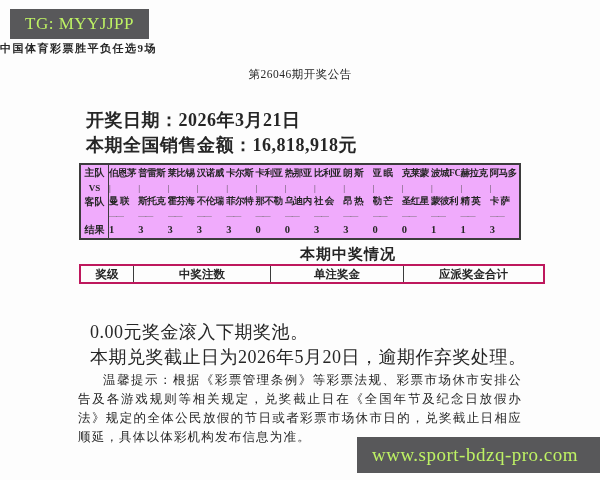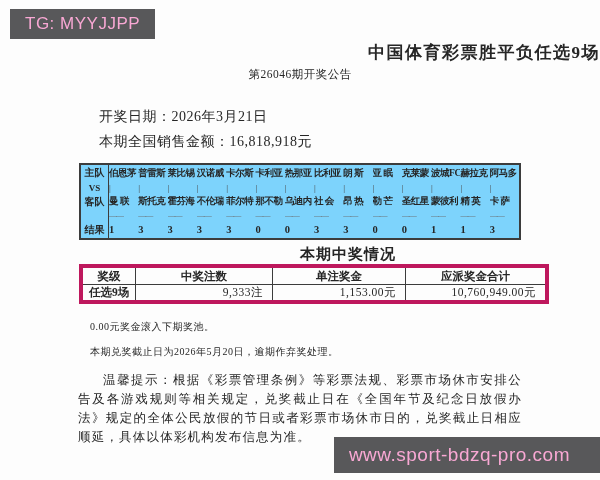--- a/index.html
+++ b/index.html
@@ -2,35 +2,35 @@
 <html><head>
 <meta charset="utf-8">
 <style>
   html,body{margin:0;padding:0;}
   body{
     width:600px;height:480px;position:relative;overflow:hidden;
     background:#fdfdfd;color:#262626;
     font-family:"Liberation Serif","DejaVu Serif",serif;
   }
   .badge{
-    position:absolute;background:#58585a;color:#f9a8d4;
-    font-family:Liberation Sans, sans-serif;
+    position:absolute;background:#58585a;color:#bef264;
+    font-family:Liberation Serif, serif;
     white-space:nowrap;
   }
   .badge-top{left:10px;top:9px;height:30px;line-height:30px;padding:0 15px;font-size:17px;letter-spacing:0.5px;}
-  .badge-bottom{right:0;top:437px;height:36px;line-height:36px;padding:0 30px 0 15px;font-size:19px;letter-spacing:0.5px;}
-  .title{position:absolute;top:41px;left:0;width:100%;text-align:right;font-size:17px;font-weight:bold;letter-spacing:1.5px;}
+  .badge-bottom{right:0;top:437px;height:36px;line-height:36px;padding:0 22px 0 15px;font-size:19px;letter-spacing:0.5px;}
+  .title{position:absolute;top:41px;left:0;width:100%;text-align:left;font-size:11px;font-weight:bold;letter-spacing:1.5px;}
   .subtitle{position:absolute;top:67px;left:0;width:100%;text-align:center;font-size:11.5px;letter-spacing:0.5px;}
-  .info-line{position:absolute;left:99px;font-size:14px;font-weight:normal;letter-spacing:0.5px;}
+  .info-line{position:absolute;left:86px;font-size:18px;font-weight:bold;letter-spacing:0.5px;}
   .info-date{top:108px;}
   .info-sales{top:133px;}
   
   .match-table{
     position:absolute;left:79px;top:163px;width:442px;
-    border:2px solid #3c3c3c;display:flex;background:#7dd3fc;box-sizing:border-box;
+    border:2px solid #3c3c3c;display:flex;background:#f0abfc;box-sizing:border-box;
   }
   .mrows{display:grid;grid-template-rows:16px 13px 15px 12px 17px;align-items:center;}
   .mlabel{width:27px;border-right:1px solid #3c3c3c;text-align:center;font-size:10px;font-weight:bold;}
   .mlabel .vs-label{font-size:9px;font-family:"Liberation Serif",serif;}
   .mcols{flex:1;display:flex;}
   .mcol{flex:1;}
   .mcell{overflow:hidden;white-space:nowrap;}
   .mcell.home,.mcell.away{font-size:9.5px;font-weight:bold;letter-spacing:-0.5px;line-height:15px;}
   .mcell.vs{font-size:9px;color:#4a4a4a;line-height:12px;}
   .mcell.dash{font-size:8px;color:#6a6a6a;line-height:11px;letter-spacing:-1px;}
@@ -38,25 +38,25 @@
   .section-title{position:absolute;top:245px;left:0;width:100%;text-align:center;font-size:15px;font-weight:bold;letter-spacing:1px;padding-left:48px;}
   
   .prize-table{
     position:absolute;left:79px;top:264px;width:443px;
     border-collapse:collapse;font-size:11.5px;table-layout:fixed;background:#fdfdfd;
   }
   .prize-table th,.prize-table td{
     border:1px solid #3c3c3c;padding:0 9px 0 2px;height:15px;line-height:15px;
     overflow:hidden;white-space:nowrap;
   }
-  .prize-table{border:4px solid #be185d;padding-left:36px;}
+  .prize-table{border:2px solid #be185d;padding-left:36px;}
   .prize-table th{font-weight:bold;text-align:center;padding:0 2px;height:16px;}
   .prize-table td.c-level{text-align:center;font-weight:bold;padding:0 2px;}
   .prize-table td.c-num{text-align:right;letter-spacing:0.5px;}
-  .note{position:absolute;font-size:10px;letter-spacing:0.5px;}
+  .note{position:absolute;font-size:18px;letter-spacing:0.5px;}
   .note-rollover{left:90px;top:320px;}
   .note-deadline{left:90px;top:345px;}
   .notice{
     position:absolute;left:78px;top:371px;width:444px;
     font-size:12.5px;line-height:19px;text-align:justify;text-indent:2em;letter-spacing:1.2px;
   }
 </style>
 </head>
 <body>
 
@@ -185,26 +185,20 @@
   <table class="prize-table">
     <thead>
         <tr id="prize-head">
           <th style="width: 48px;">奖级</th>
           <th style="width: 132px; text-align: center;">中奖注数</th>
           <th style="width: 128px;">单注奖金</th>
           <th style="width: 135px;">应派奖金合计</th>
         </tr>
       </thead>
     <tbody id="prize-body">
-        <tr>
-          <td class="c-level">任选9场</td>
-          <td class="c-num">9,333注</td>
-          <td class="c-num">1,153.00元</td>
-          <td class="c-num">10,760,949.00元</td>
-        </tr>
       </tbody>
   </table>
 
   <div class="note note-rollover">0.00元奖金滚入下期奖池。</div>
   <div class="note note-deadline">本期兑奖截止日为2026年5月20日，逾期作弃奖处理。</div>
   <div class="notice">温馨提示：根据《彩票管理条例》等彩票法规、彩票市场休市安排公告及各游戏规则等相关规定，兑奖截止日在《全国年节及纪念日放假办法》规定的全体公民放假的节日或者彩票市场休市日的，兑奖截止日相应顺延，具体以体彩机构发布信息为准。</div>
 
   <div class="badge badge-bottom">www.sport-bdzq-pro.com</div>
 
 </div>

